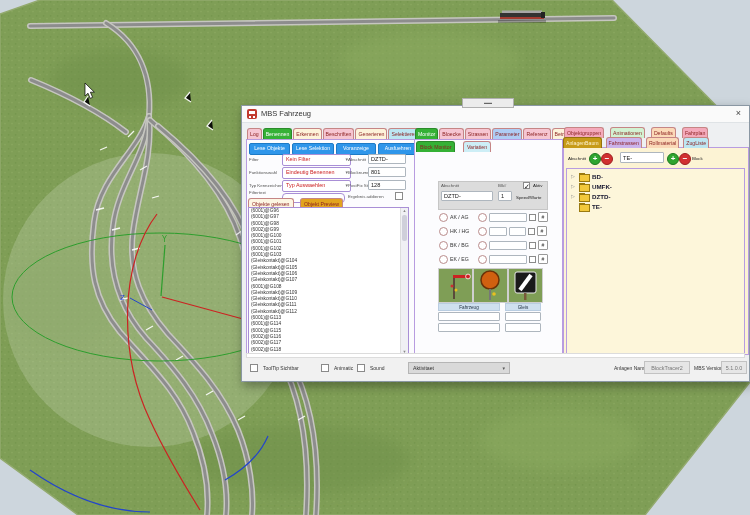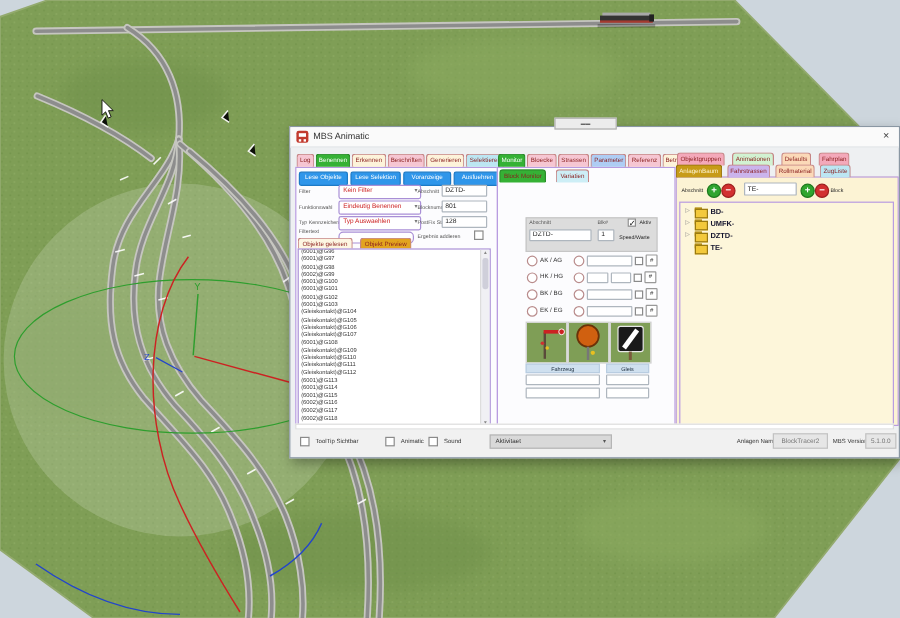--- a/index.html
+++ b/index.html
@@ -200,21 +200,21 @@
     </g>
 
     <polygon points="85,83 85,96 88,93.2 90.2,98.4 92.6,97.3 90.4,92.2 94.4,92.2" fill="#ffffff" stroke="#000" stroke-width="0.7"></polygon>
   </svg>
 
   <div class="collapse-handle">▬▬</div>
 
   <div class="dialog">
     <div class="titlebar">
       <span class="app-icon"></span>
-      <span class="wtitle">MBS Animatic</span>
+      <span class="wtitle">MBS Fahrzeug</span>
       <span class="close">×</span>
     </div>
 
     <div class="panelbox" style="left:4px;top:33px;width:167px;height:214px;"></div>
     <div class="tabrow" style="left:5px;top:21px;height:12px;">
       <span class="tab t-pink">Log</span>
       <span class="tab t-green">Benennen</span>
       <span class="tab t-cream">Erkennen</span>
       <span class="tab t-pink">Beschriften</span>
       <span class="tab t-cream">Generieren</span>

